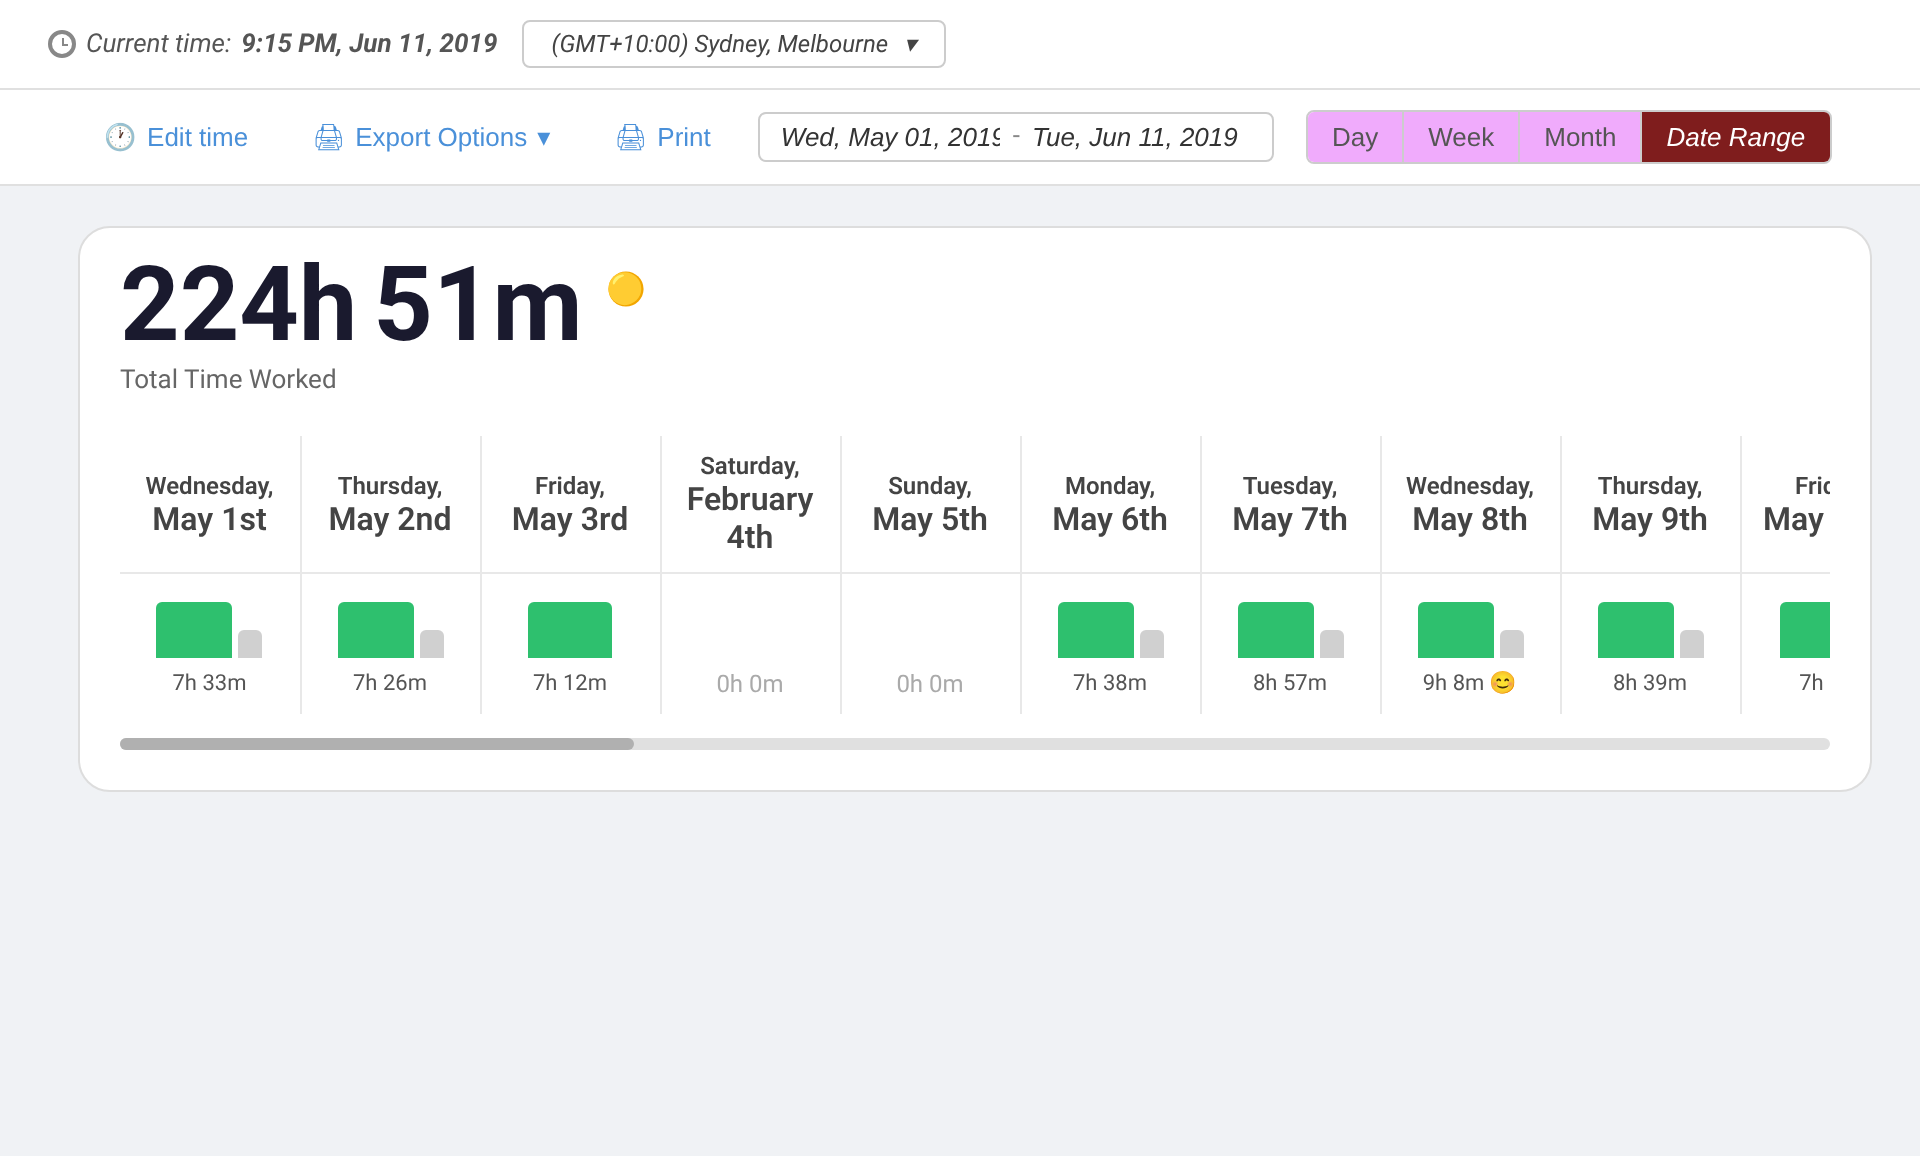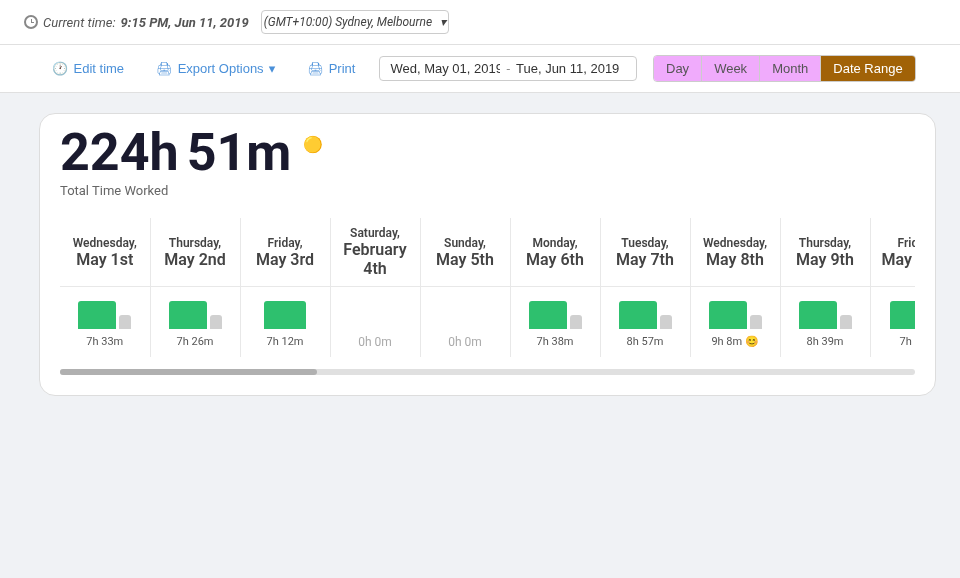--- a/index.html
+++ b/index.html
@@ -39,21 +39,21 @@
       font-size: 13px;
       color: #555;
     }
 
     .timezone-selector {
       display: flex;
       align-items: center;
       gap: 4px;
       border: 1px solid #ccc;
       border-radius: 4px;
-      padding: 4px 2px;
+      padding: 4px 14px;
       background: #fff;
       cursor: pointer;
       font-size: 12px;
       color: #444;
     }
 
     .toolbar {
       background: #fff;
       padding: 10px 24px;
       display: flex;
@@ -87,20 +87,21 @@
       color: #333;
     }
 
     .date-range-inputs input {
       border: none;
       outline: none;
       font-size: 13px;
       width: 110px;
       color: #333;
       cursor: pointer;
+      font-style: italic;
     }
 
     .date-separator {
       color: #888;
     }
 
     .view-toggle {
       display: flex;
       border: 1px solid #ccc;
       border-radius: 4px;
@@ -112,22 +113,23 @@
       background: #f0abfc;
       border: none;
       border-right: 1px solid #ccc;
       cursor: pointer;
       font-size: 13px;
       color: #555;
     }
 
     .view-toggle-btn:last-child { border-right: none; }
     .view-toggle-btn.active {
-      background: #a16207;
+      background: #7f1d1d;
       color: #fff;
+      font-style: italic;
     }
 
     .main-content {
       padding: 20px 24px;
     }
 
     .summary-card {
       background: #fff;
       border-radius: 16px;
       border: 1px solid #ddd;

